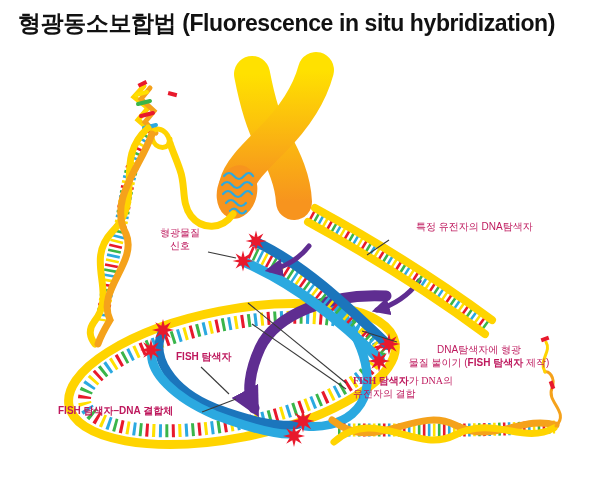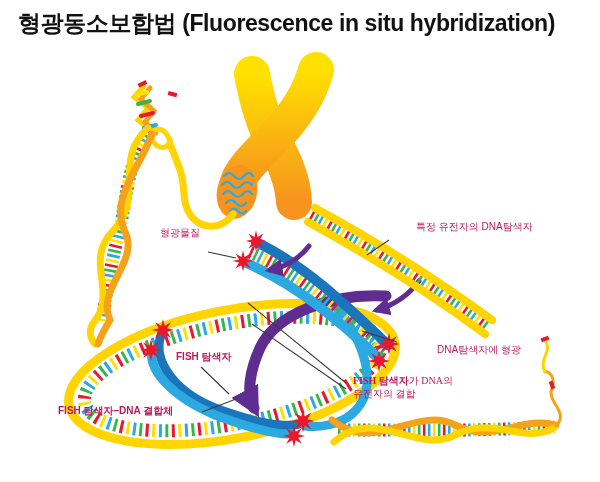--- a/index.html
+++ b/index.html
@@ -186,28 +186,30 @@
       <line class="thin" x1="346" y1="389" x2="252" y2="324"></line>
       <line class="thin" x1="201" y1="367" x2="229" y2="394"></line>
       <line class="thin" x1="202" y1="412" x2="236" y2="399"></line>
     </g>
   </svg>
 
   <div class="title">형광동소보합법 (Fluorescence in situ hybridization)</div>
 
   <div class="lbl center" style="left:140px;top:226px;width:80px;">
     <div>형광물질</div>
+    <div>신호</div>
   </div>
 
   <div class="lbl" style="left:368px;top:220px;margin-left:48px;">
     <span>특정 유전자의 DNA탐색자</span>
   </div>
 
   <div class="lbl center" style="left:386px;top:336px;width:186px;margin-top:7px;">
     <div>DNA탐색자에 형광</div>
+    <div><span>물질 붙이기 (</span><span class="b">FISH 탐색자</span><span> 제작)</span></div>
   </div>
 
   <div class="lbl" style="left:353px;top:374px;font-family:Liberation Serif, serif;">
     <div><span class="b">FISH 탐색자</span><span>가 DNA의</span></div>
     <div>유전자의 결합</div>
   </div>
 
   <div class="lbl b" style="left:176px;top:350px;">
     <span>FISH 탐색자</span>
   </div>

